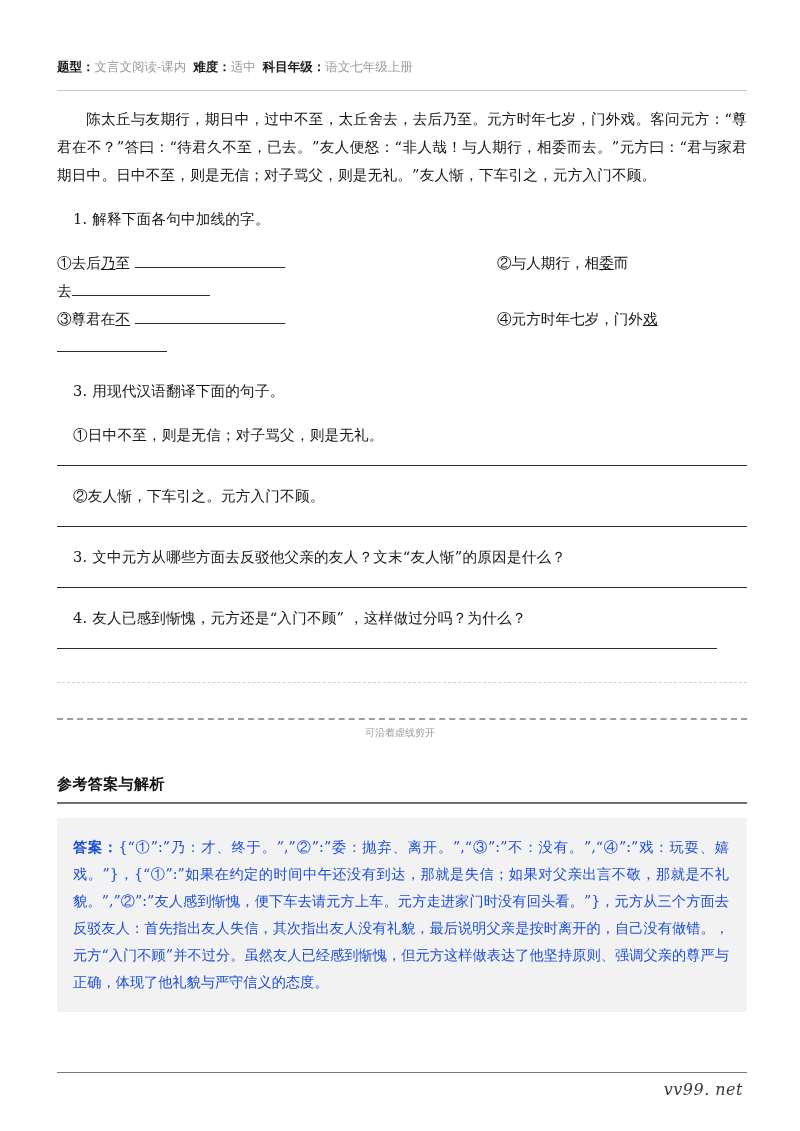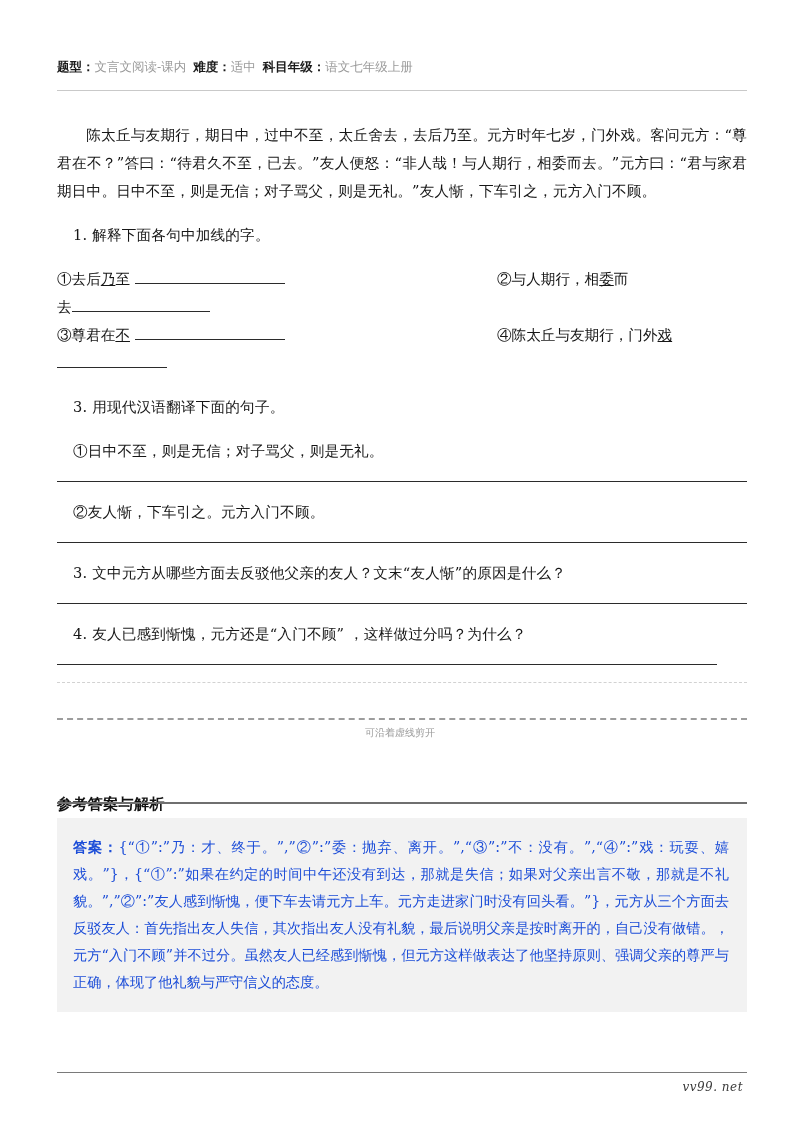--- a/index.html
+++ b/index.html
@@ -58,21 +58,21 @@
     top: 105px;
     width: 690px;
     font-size: 14.6px;
     line-height: 28px;
     text-align: justify;
     color: #161616;
   }
 
   .passage {
     text-indent: 2em;
-    margin: 16px 0 2px 0;
+    margin: 0 0 2px 0;
     letter-spacing: 0.2px;
   }
 
   .q {
     margin: 16px;
     letter-spacing: 0.2px;
   }
 
   .u { text-decoration: underline; }
 
@@ -135,21 +135,20 @@
 
   
   .ans-title {
     position: absolute;
     left: 57px;
     top: 775px;
     font-size: 15px;
     font-weight: bold;
     color: #111;
     letter-spacing: 0.4px;
-    margin-top: 20px;
   }
   .hr-ans {
     position: absolute;
     left: 57px;
     top: 802px;
     width: 690px;
     height: 2px;
     background: #6f6f6f;
   }
 
@@ -191,21 +190,21 @@
     left: 57px;
     top: 1072px;
     width: 690px;
     height: 1px;
     background: #7a7a7a;
   }
   .footer-text {
     position: absolute;
     right: 57px;
     top: 1080px;
-    font-size: 12px;
+    font-size: 16px;
     font-style: italic;
     color: #3a3a3a;
     letter-spacing: 0.5px;
   }
 </style>
 </head>
 <body>
 
 <div class="page">
 
@@ -227,21 +226,21 @@
         <span class="col-right"><span>②</span><span>与人期行，相</span><span class="u">委</span><span>而</span></span>
       </div>
 
       <div class="rowbox">
         <span>去</span><span class="blank blank-w2"></span>
       </div>
 
       <div class="rowbox">
         <span>③</span><span>尊君在</span><span class="u">不</span>
         <span class="blank blank-w1"></span>
-        <span class="col-right"><span>④</span><span>陈太丘与友期行，门外</span><span class="u">戏</span></span>
+        <span class="col-right"><span>④</span><span>元方时年七岁，门外</span><span class="u">戏</span></span>
       </div>
 
       <div class="rowbox">
         <span class="blank blank-w3"></span>
       </div>
     </div>
 
     <p class="q">3. 用现代汉语翻译下面的句子。</p>
     <p class="q">①日中不至，则是无信；对子骂父，则是无礼。</p>
     <div class="ansrule w-full"></div>

